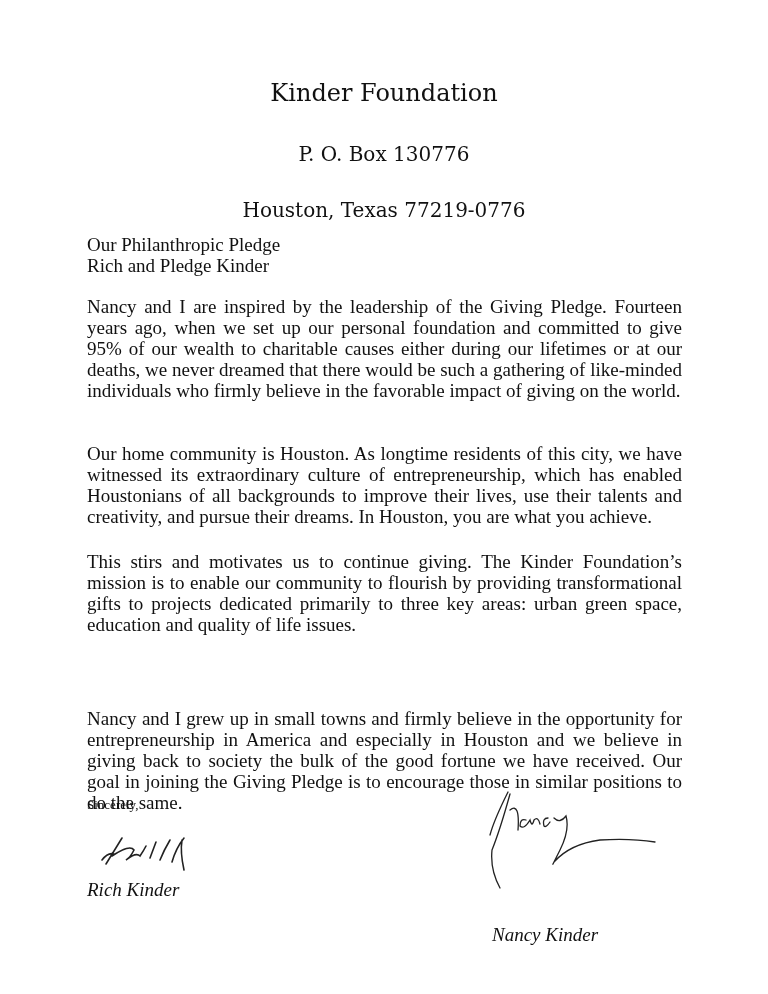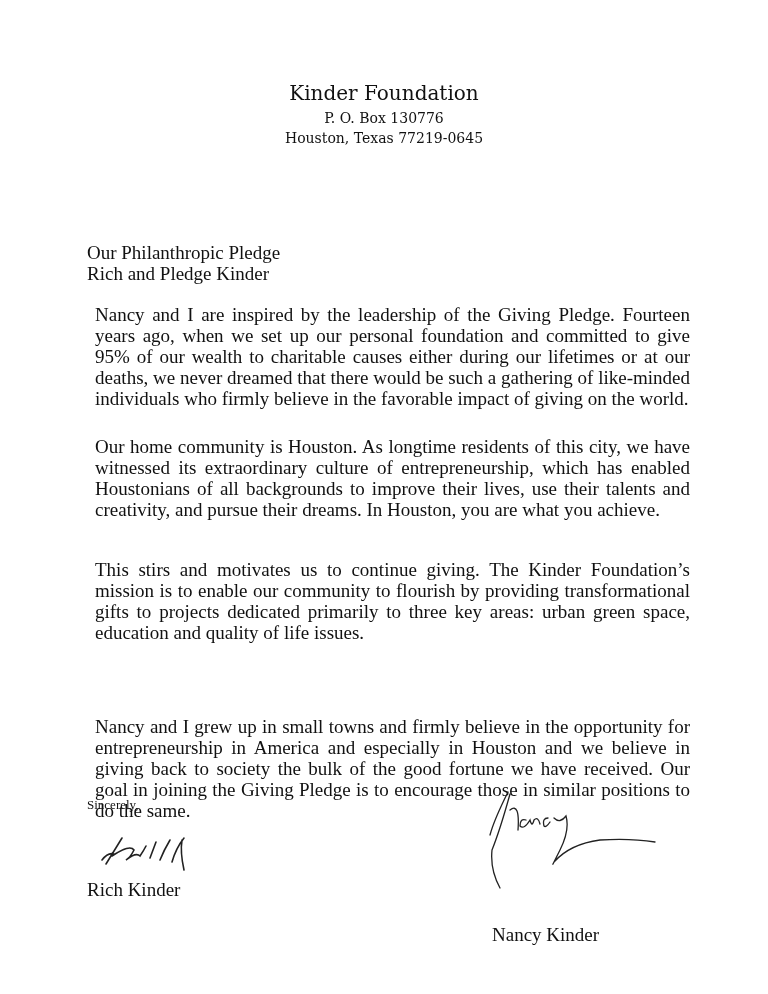--- a/index.html
+++ b/index.html
@@ -1,41 +1,41 @@
 <!DOCTYPE html>
 <html><head>
 <meta charset="utf-8">
 <style>
   html, body { margin: 0; padding: 0; background: #ffffff; }
   body { width: 768px; height: 994px; position: relative; overflow: hidden; color: #111; }
   .letterhead { position: absolute; left: 0; top: 78px; width: 768px; text-align: center; font-family: "DejaVu Serif", serif; }
-  .lh-name { font-size: 20px; line-height: 30px; letter-spacing: 0px; }
-  .lh-line { font-size: 14px; line-height: 20px; }
+  .lh-name { font-size: 24px; line-height: 30px; letter-spacing: 0px; }
+  .lh-line { font-size: 20px; line-height: 20px; margin-top: 36px; }
   .doc { position: absolute; left: 87px; width: 595px; font-family: "Liberation Serif", serif; font-size: 19px; line-height: 21px; }
-  .title-block { top: 242px; }
-  .para { text-align: justify; text-align-last: left; margin: 8px; }
+  .title-block { top: 234px; }
+  .para { text-align: justify; text-align-last: left; margin: 0; }
   #p1 { position: absolute; top: 296px; }
-  #p2 { position: absolute; top: 428px; }
+  #p2 { position: absolute; top: 443px; }
   #p3 { position: absolute; top: 551px; }
   #p4 { position: absolute; top: 708px; }
   .closing { position: absolute; left: 87px; top: 797px; font-family: "Liberation Serif", serif; font-size: 13px; }
-  .sig-name { position: absolute; font-family: "Liberation Serif", serif; font-size: 19px; }
+  .sig-name { position: absolute; font-family: "Liberation Serif", serif; font-size: 19px; font-style: italic; }
   #rich-name { left: 87px; top: 879px; }
   #nancy-name { left: 492px; top: 879px; margin-top: 45px; }
   .sig { position: absolute; }
   #rich-sig { left: 100px; top: 830px; }
   #nancy-sig { left: 480px; top: 790px; }
 </style>
 </head>
 <body>
 
 <div class="letterhead">
   <div class="lh-name">Kinder Foundation</div>
   <div class="lh-line">P. O. Box 130776</div>
-  <div class="lh-line">Houston, Texas 77219-0645</div>
+  <div class="lh-line">Houston, Texas 77219-0776</div>
 </div>
 
 <div class="doc title-block" style="position:absolute;">
   <div>Our Philanthropic Pledge</div>
   <div>Rich and Pledge Kinder</div>
 </div>
 
 <p id="p1" class="doc para">Nancy and I are inspired by the leadership of the Giving Pledge. Fourteen years ago, when we set up our personal foundation and committed to give 95% of our wealth to charitable causes either during our lifetimes or at our deaths, we never dreamed that there would be such a gathering of like-minded individuals who firmly believe in the favorable impact of giving on the world.</p>
 <p id="p2" class="doc para">Our home community is Houston. As longtime residents of this city, we have witnessed its extraordinary culture of entrepreneurship, which has enabled Houstonians of all backgrounds to improve their lives, use their talents and creativity, and pursue their dreams. In Houston, you are what you achieve.</p>
 <p id="p3" class="doc para">This stirs and motivates us to continue giving. The Kinder Foundation’s mission is to enable our community to flourish by providing transformational gifts to projects dedicated primarily to three key areas: urban green space, education and quality of life issues.</p>

